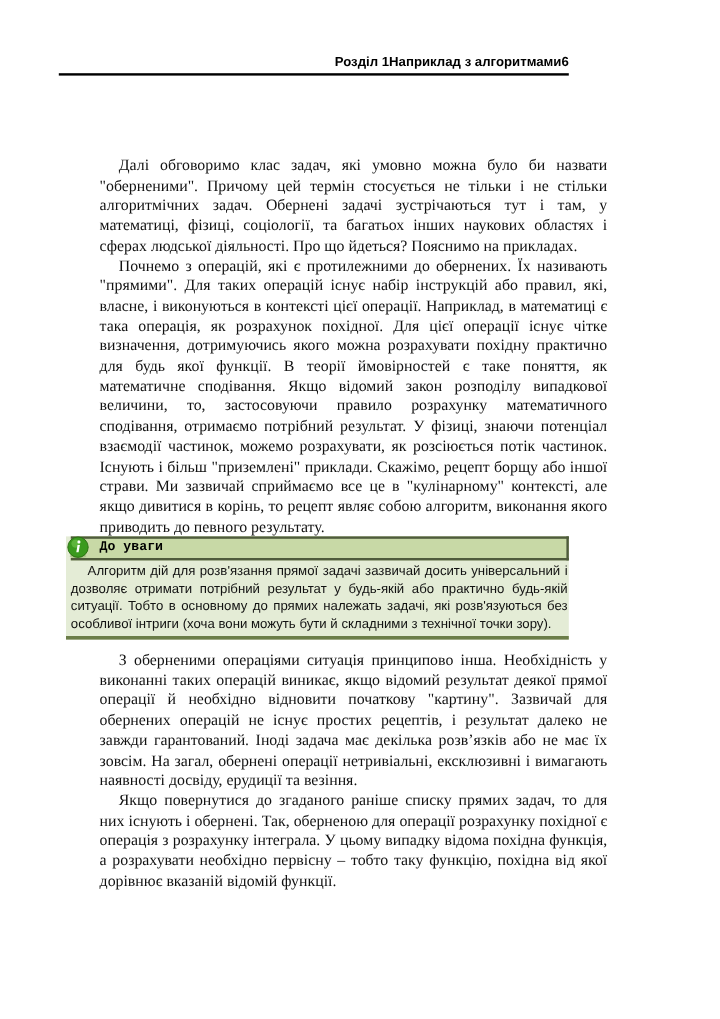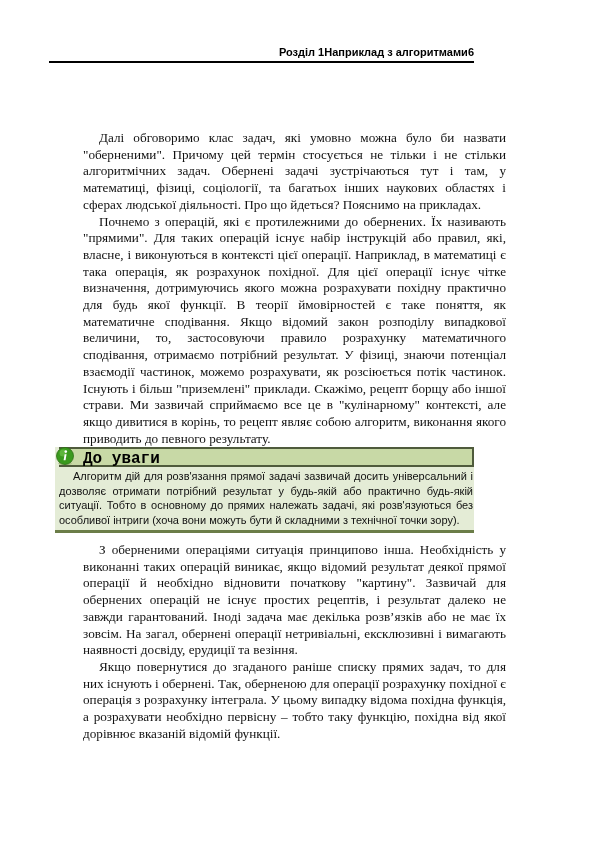--- a/index.html
+++ b/index.html
@@ -29,21 +29,21 @@
     margin-left: 32px;
   }
   .body-text p { margin: 0; text-indent: 16px; }
   .callout {
     position: absolute; left: 55px; top: 447px; width: 419px;
     background: #e4ecd6;
   }
   .callout-head {
     position: relative; height: 16px; background: #c8d9a6; border: 2px solid #4f5b3c;
     border-left: none; margin-left: 4px;
-    font-family: "Liberation Mono", monospace; font-weight: bold; font-size: 16px; color: #000;
+    font-family: "Liberation Mono", monospace; font-weight: bold; font-size: 11px; color: #000;
   }
   .callout-head .callout-title { position: absolute; left: 24px; top: 1px; }
   .info-icon {
     position: absolute; left: -4px; top: -3px; width: 20px; height: 20px;
   }
   .callout-body {
     font-family: "Liberation Sans", sans-serif; font-size: 11px; line-height: 14.5px; color: #111;
     text-align: justify; padding: 2px 1px 3px 4px; text-indent: 14px;
   }
   .callout-rule { height: 3px; background: #6b7d48; margin-left: 0; }

